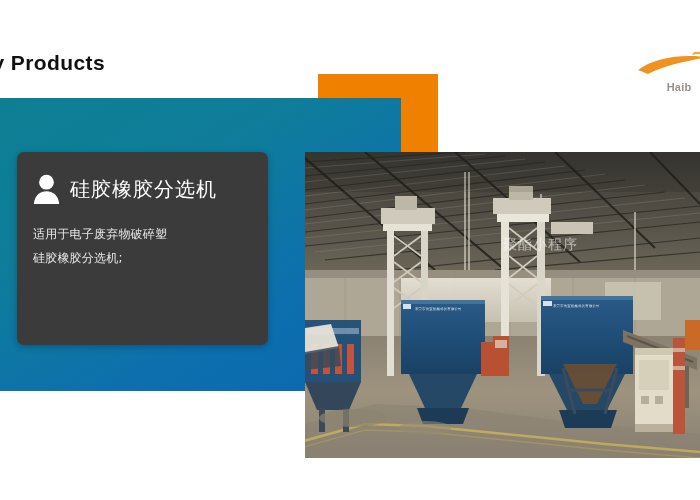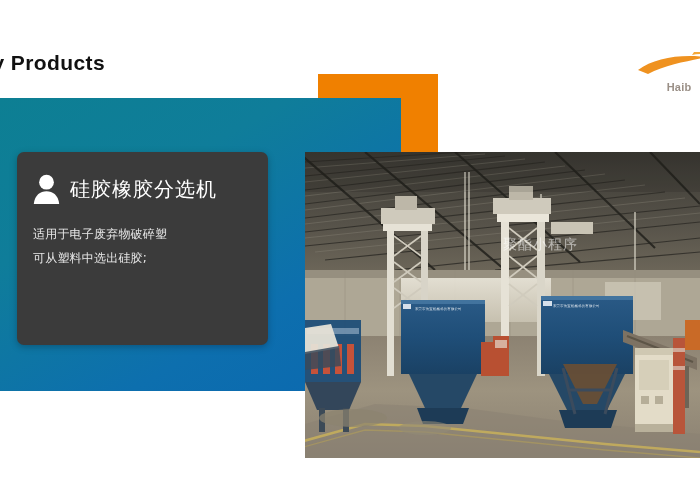--- a/index.html
+++ b/index.html
@@ -191,21 +191,21 @@
   <div class="info-card">
     <div class="card-head">
       <svg class="person-icon" viewBox="0 0 27 30">
         <circle cx="13.5" cy="8.2" r="7.4" fill="#ffffff"></circle>
         <path d="M0.8 30 C 1.6 21.2, 7.2 17.2, 13.5 17.2 C 19.8 17.2, 25.4 21.2, 26.2 30 Z" fill="#ffffff"></path>
       </svg>
       <div class="card-title">硅胶橡胶分选机</div>
     </div>
     <div class="card-body">
       <div>适用于电子废弃物破碎塑</div>
-      <div>可从塑料中选出硅胶;</div>
+      <div>硅胶橡胶分选机;</div>
     </div>
   </div>
 
   <div class="photo">
     <svg class="photo-svg" viewBox="0 0 395 306" preserveAspectRatio="none">
       <defs>
         <linearGradient id="floorGrad" x1="0" y1="0" x2="0" y2="1">
           <stop offset="0%" stop-color="#8c8272"></stop>
           <stop offset="45%" stop-color="#9d937f"></stop>
           <stop offset="100%" stop-color="#8a8071"></stop>

